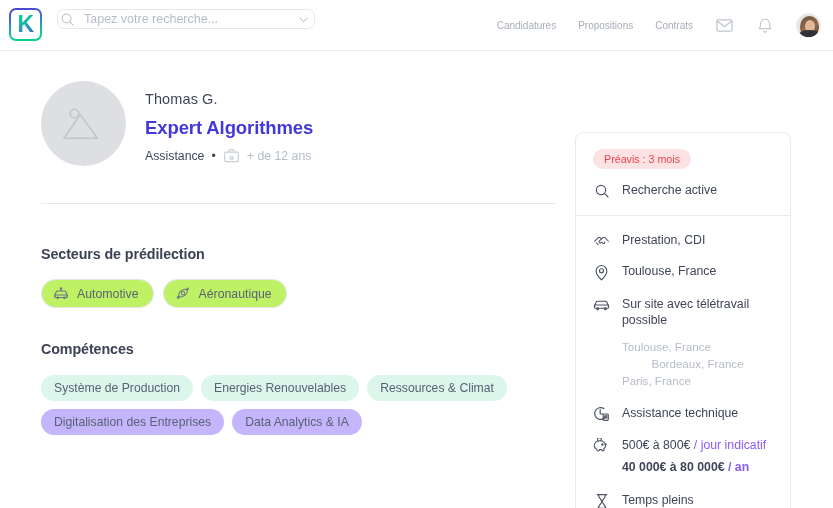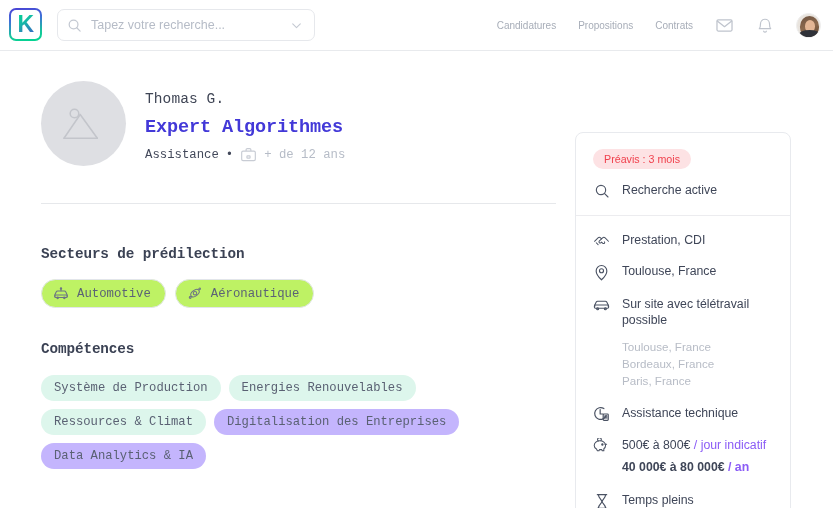--- a/index.html
+++ b/index.html
@@ -42,27 +42,27 @@
     -webkit-background-clip: text;
     background-clip: text;
     color: transparent;
     -webkit-text-fill-color: transparent;
     letter-spacing: -0.5px;
   }
 
   .searchbar {
     position: absolute;
     left: 57px; top: 9px;
-    width: 258px; height: 32px;
+    width: 258px; height: 20px;
     border: 1px solid #e6e8ec;
     border-radius: 7px;
     background: #fff;
     display: flex;
     align-items: center;
-    padding: 0 9px;
+    padding: 0 2px;
     gap: 9px;
   }
   .searchbar .s-icon { flex: 0 0 auto; display: flex; align-items: center; }
   .searchbar input {
     flex: 1 1 auto;
     border: none; outline: none;
     font-family: "Liberation Sans", sans-serif;
     font-size: 12.5px;
     color: #4a5568;
     background: transparent;
@@ -115,21 +115,20 @@
   }
 
   
   .page { position: relative; width: 833px; height: 457px; }
 
   
   .main {
     position: absolute;
     left: 41px; top: 0;
     width: 515px;
-    font-family: Liberation Mono, monospace;
   }
   .profile-row {
     display: flex;
     align-items: flex-start;
     padding-top: 30px;
     gap: 19px;
   }
   .photo {
     width: 85px; height: 85px;
     border-radius: 50%;
@@ -415,21 +414,21 @@
             <path d="M2.2 11.6V9.9l2-4a2 2 0 0 1 1.8-1.1h10a2 2 0 0 1 1.8 1.1l2 4v1.7"></path>
             <rect x="1.8" y="9.6" width="18.4" height="4.2" rx="1.2"></rect>
             <circle cx="6" cy="14.6" r="1.3"></circle>
             <circle cx="16" cy="14.6" r="1.3"></circle>
           </svg>
         </span>
         <span class="sc-txt">
           <span>Sur site avec télétravail possible</span>
           <span class="sub-locs" style="display:block;">
             <span style="display:block;">Toulouse, France</span>
-            <span style="display:block;">Bordeaux, France</span>
+            <span style="display:block;text-align:center;">Bordeaux, France</span>
             <span style="display:block;">Paris, France</span>
           </span>
         </span>
       </div>
 
       <div class="sc-row" style="margin-top:16px;">
         <span class="sc-ico">
           <svg width="17" height="16" viewBox="0 0 20 19" fill="none" stroke="#4a5263" stroke-width="1.4" stroke-linejoin="round" stroke-linecap="round">
             <path d="M12.8 3.1A7 7 0 1 0 15.6 11"></path>
             <polyline points="8.4,4.3 8.4,9.5 11.6,9.5"></polyline>

